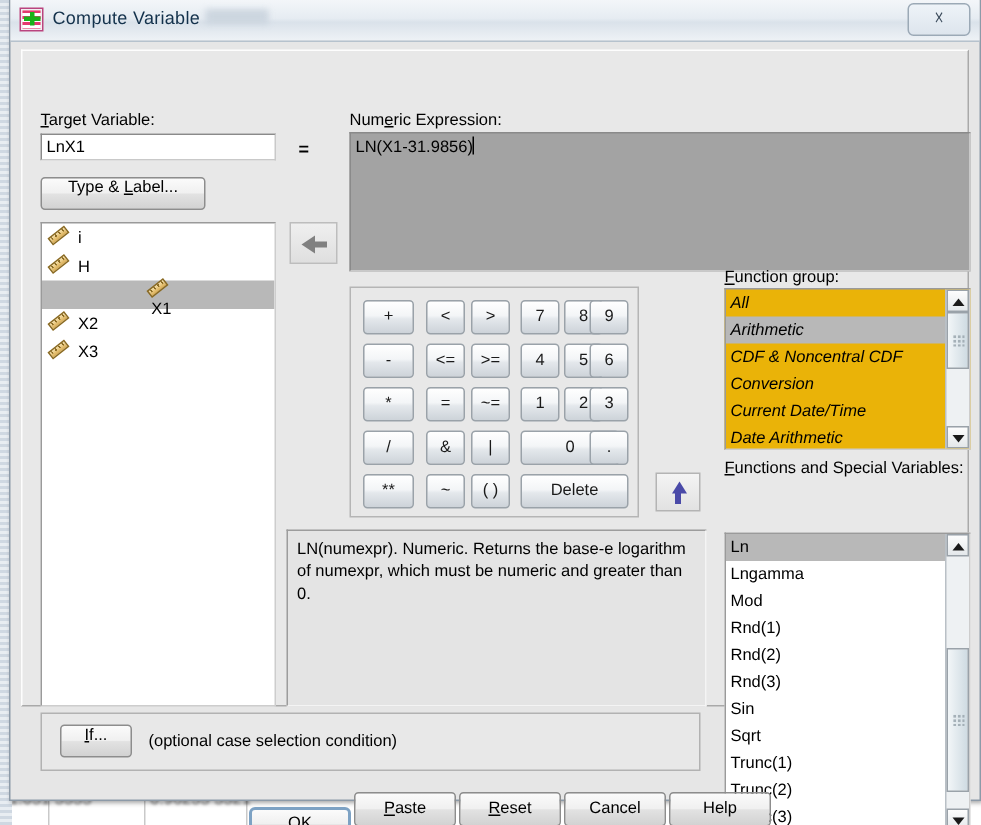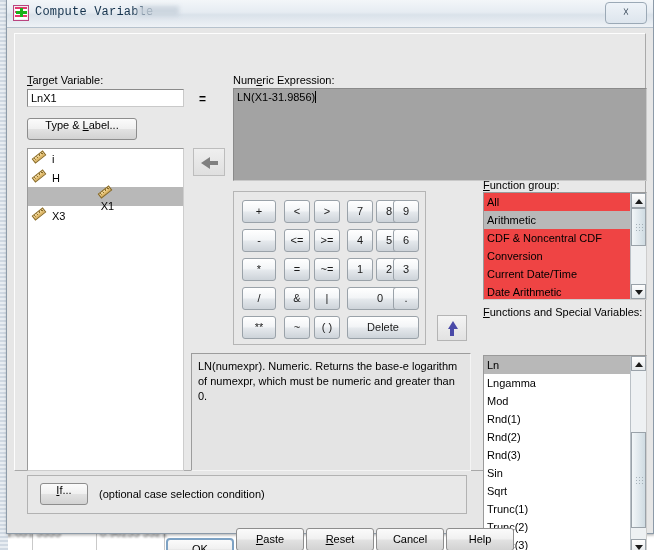--- a/index.html
+++ b/index.html
@@ -72,21 +72,20 @@
     position: absolute; background: #19b219;
   }
   #app-icon .plus-v { left: 6px; top: 2px; width: 3px; height: 9px; }
   #app-icon .plus-h { left: 2px; top: 5px; width: 11px; height: 3px; }
 
   #title-text {
     position: absolute; left: 28px; top: 5px;
     font-size: 12px;
     color: #14324c;
     letter-spacing: .2px;
-    font-family: Liberation Mono, monospace;
   }
   #title-smudge {
     position: absolute; left: 130px; top: 6px;
     width: 42px; height: 10px;
     background: #c8d2dc;
     filter: blur(2px);
     opacity: .85;
   }
   #close-btn {
     position: absolute; right: 6px; top: 2px;
@@ -308,26 +307,27 @@
     padding: 5px 6px;
     font-size: 11px;
     line-height: 15px;
   }
 
   
   #lbl-fgroup { left: 476px; top: 151px; }
   #fgroup-list {
     position: absolute; left: 476px; top: 164px;
     width: 164px; height: 108px;
-    background: #ef4444;
+    background: #eab308;
     border: 1px solid #9a9a9a;
     border-right-color: #cdcdcd;
     border-bottom-color: #cdcdcd;
     box-sizing: border-box;
     overflow: hidden;
+    font-style: italic;
   }
   #lbl-funcs { left: 476px; top: 278px; }
   #funcs-list {
     position: absolute; left: 476px; top: 291px;
     width: 164px; height: 200px;
     background: #fff;
     border: 1px solid #9a9a9a;
     border-right-color: #cdcdcd;
     border-bottom-color: #cdcdcd;
     box-sizing: border-box;
@@ -468,20 +468,26 @@
           <span class="ruler-icon">
               <i></i>
             </span>
           <span>H</span>
         </div>
         <div class="var-row sel">
           <span class="ruler-icon">
               <i></i>
             </span>
           <span>X1</span>
+        </div>
+        <div class="var-row">
+          <span class="ruler-icon">
+              <i></i>
+            </span>
+          <span>X2</span>
         </div>
         <div class="var-row">
           <span class="ruler-icon">
               <i></i>
             </span>
           <span>X3</span>
         </div>
       </div>
 
       <div id="btn-move">

